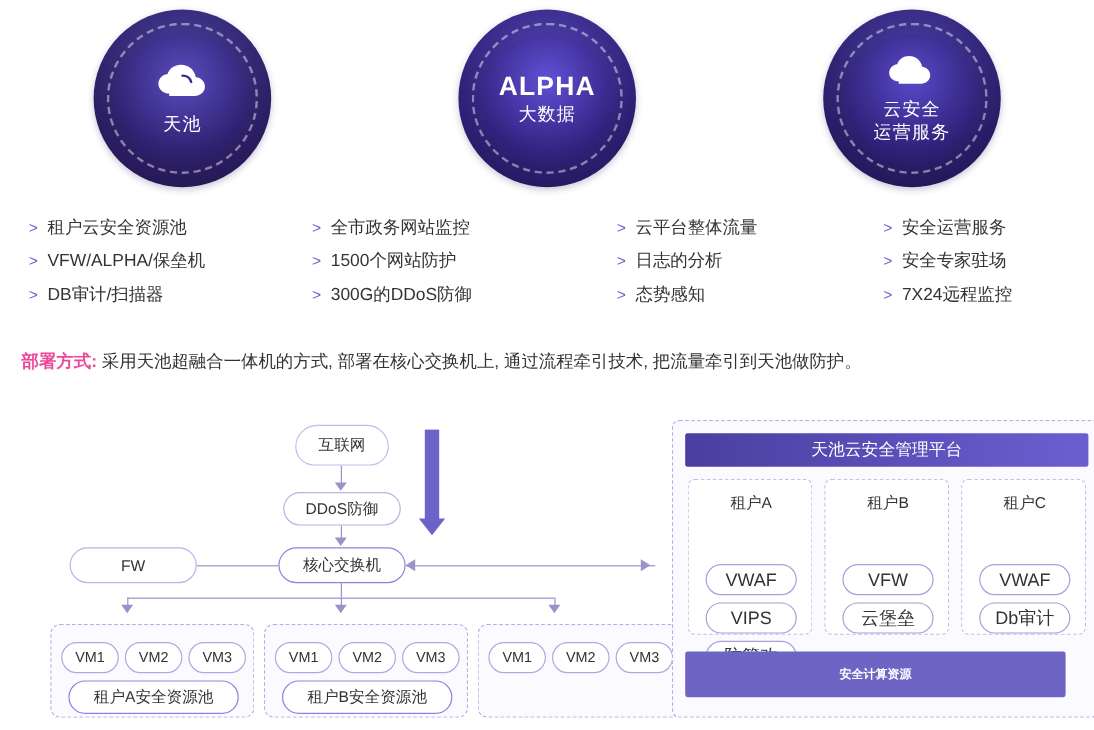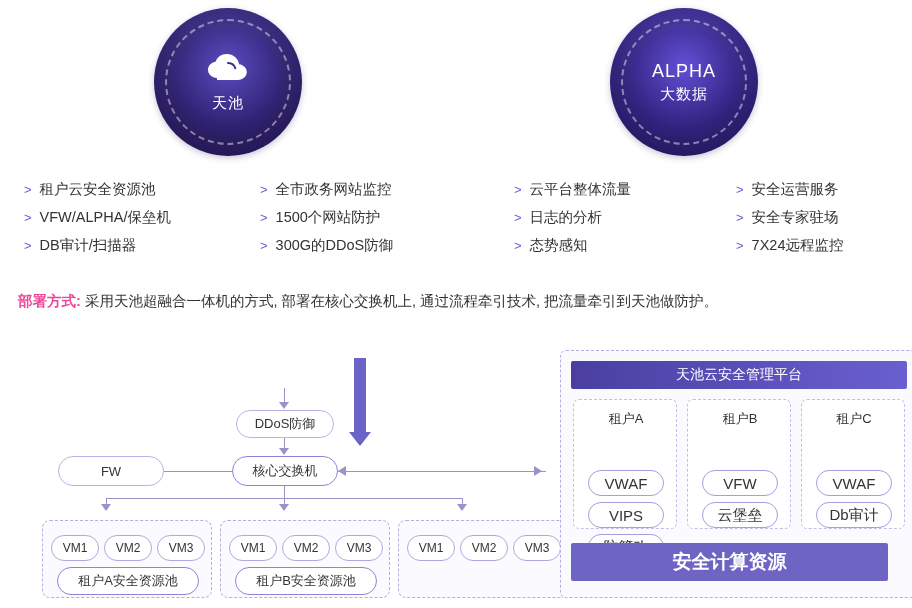--- a/index.html
+++ b/index.html
@@ -76,22 +76,22 @@
   .badge-icon {
     display: block;
     margin-bottom: 4px;
   }
   .badge-label {
     font-size: 15px;
     letter-spacing: 1px;
     white-space: pre-line;
   }
   .badge-word {
-    font-size: 18px;
-    font-weight: normal;
+    font-size: 22px;
+    font-weight: bold;
     letter-spacing: 1px;
     margin-bottom: 2px;
   }
 
   
   .badge.b1 { background: radial-gradient(circle at 50% 30%, #4a3f9e 0%, #2b1e63 65%, #1d1347 100%); }
   .badge.b1 .inner { background: radial-gradient(circle at 50% 35%, #5b4cc0 0%, #2e2170 70%, #241a58 100%); }
   .badge.b2 { background: radial-gradient(circle at 50% 30%, #4b3fa4 0%, #2a1d66 65%, #1b1249 100%); }
   .badge.b2 .inner { background: radial-gradient(circle at 50% 35%, #5d4cc8 0%, #2d1f74 70%, #22175a 100%); }
   .badge.b3 { background: radial-gradient(circle at 50% 30%, #5243b4 0%, #2d1f72 65%, #1e1450 100%); }
@@ -313,21 +313,21 @@
     margin-top: 36px;
   }
   .footer-bar {
     position: absolute;
     left: 10px;
     top: 192px;
     width: 317px;
     height: 38px;
     background: #6d64c4;
     color: #fff;
-    font-size: 19px;
+    font-size: 10px;
     font-weight: bold;
     display: flex;
     align-items: center;
     justify-content: center;
     border-radius: 2px;
   }
 </style>
 </head>
 <body>
 
@@ -354,20 +354,35 @@
     <div class="badge b3">
       <div class="ring"></div>
       <div class="inner"></div>
       <div class="badge-content">
         <span class="badge-word">ALPHA</span>
         <span class="badge-label">大数据</span>
       </div>
     </div>
   </div>
 
+  <div class="badge-col">
+    <div class="badge b4">
+      <div class="ring"></div>
+      <div class="inner"></div>
+      <div class="badge-content">
+        <span class="badge-icon">
+          <svg width="48" height="30" viewBox="0 0 48 30">
+            <path d="M13 25c-4.4 0-8-3.2-8-7.3 0-3.7 2.9-6.8 6.7-7.2C13 6.3 16.9 3.6 21.5 3.6c5.6 0 10.2 3.9 10.9 9 3.9.5 6.8 3.5 6.8 7.1 0 3.9-3.4 7.1-7.7 7.1H13z" fill="#ffffff"></path>
+          </svg>
+        </span>
+        <span class="badge-label">云安全
+运营服务</span>
+      </div>
+    </div>
+  </div>
 
 </div>
 
 <div class="lists-row">
 
   <div class="list-col c1">
     <div class="bullet-item">
       <span class="bullet-mark">&gt;</span>
       <span>租户云安全资源池</span>
     </div>
@@ -428,20 +443,21 @@
 
 </div>
 
 <div class="deploy-line">
   <span class="deploy-label">部署方式:</span>
   <span>采用天池超融合一体机的方式, 部署在核心交换机上, 通过流程牵引技术, 把流量牵引到天池做防护。</span>
 </div>
 
 <div class="diagram">
 
+  <div class="node cloud" style="left:246px; top:14px; width:78px; height:34px;">互联网</div>
 
   <div class="line v" style="left:284px; top:48px; height:18px;"></div>
   <div class="arrow-down" style="left:279px; top:62px;"></div>
 
   <div class="node" style="left:236px; top:70px; width:98px; height:28px;">DDoS防御</div>
 
   <div class="line v" style="left:284px; top:98px; height:14px;"></div>
   <div class="arrow-down" style="left:279px; top:108px;"></div>
 
   <div class="node" style="left:58px; top:116px; width:106px; height:30px;">FW</div>

